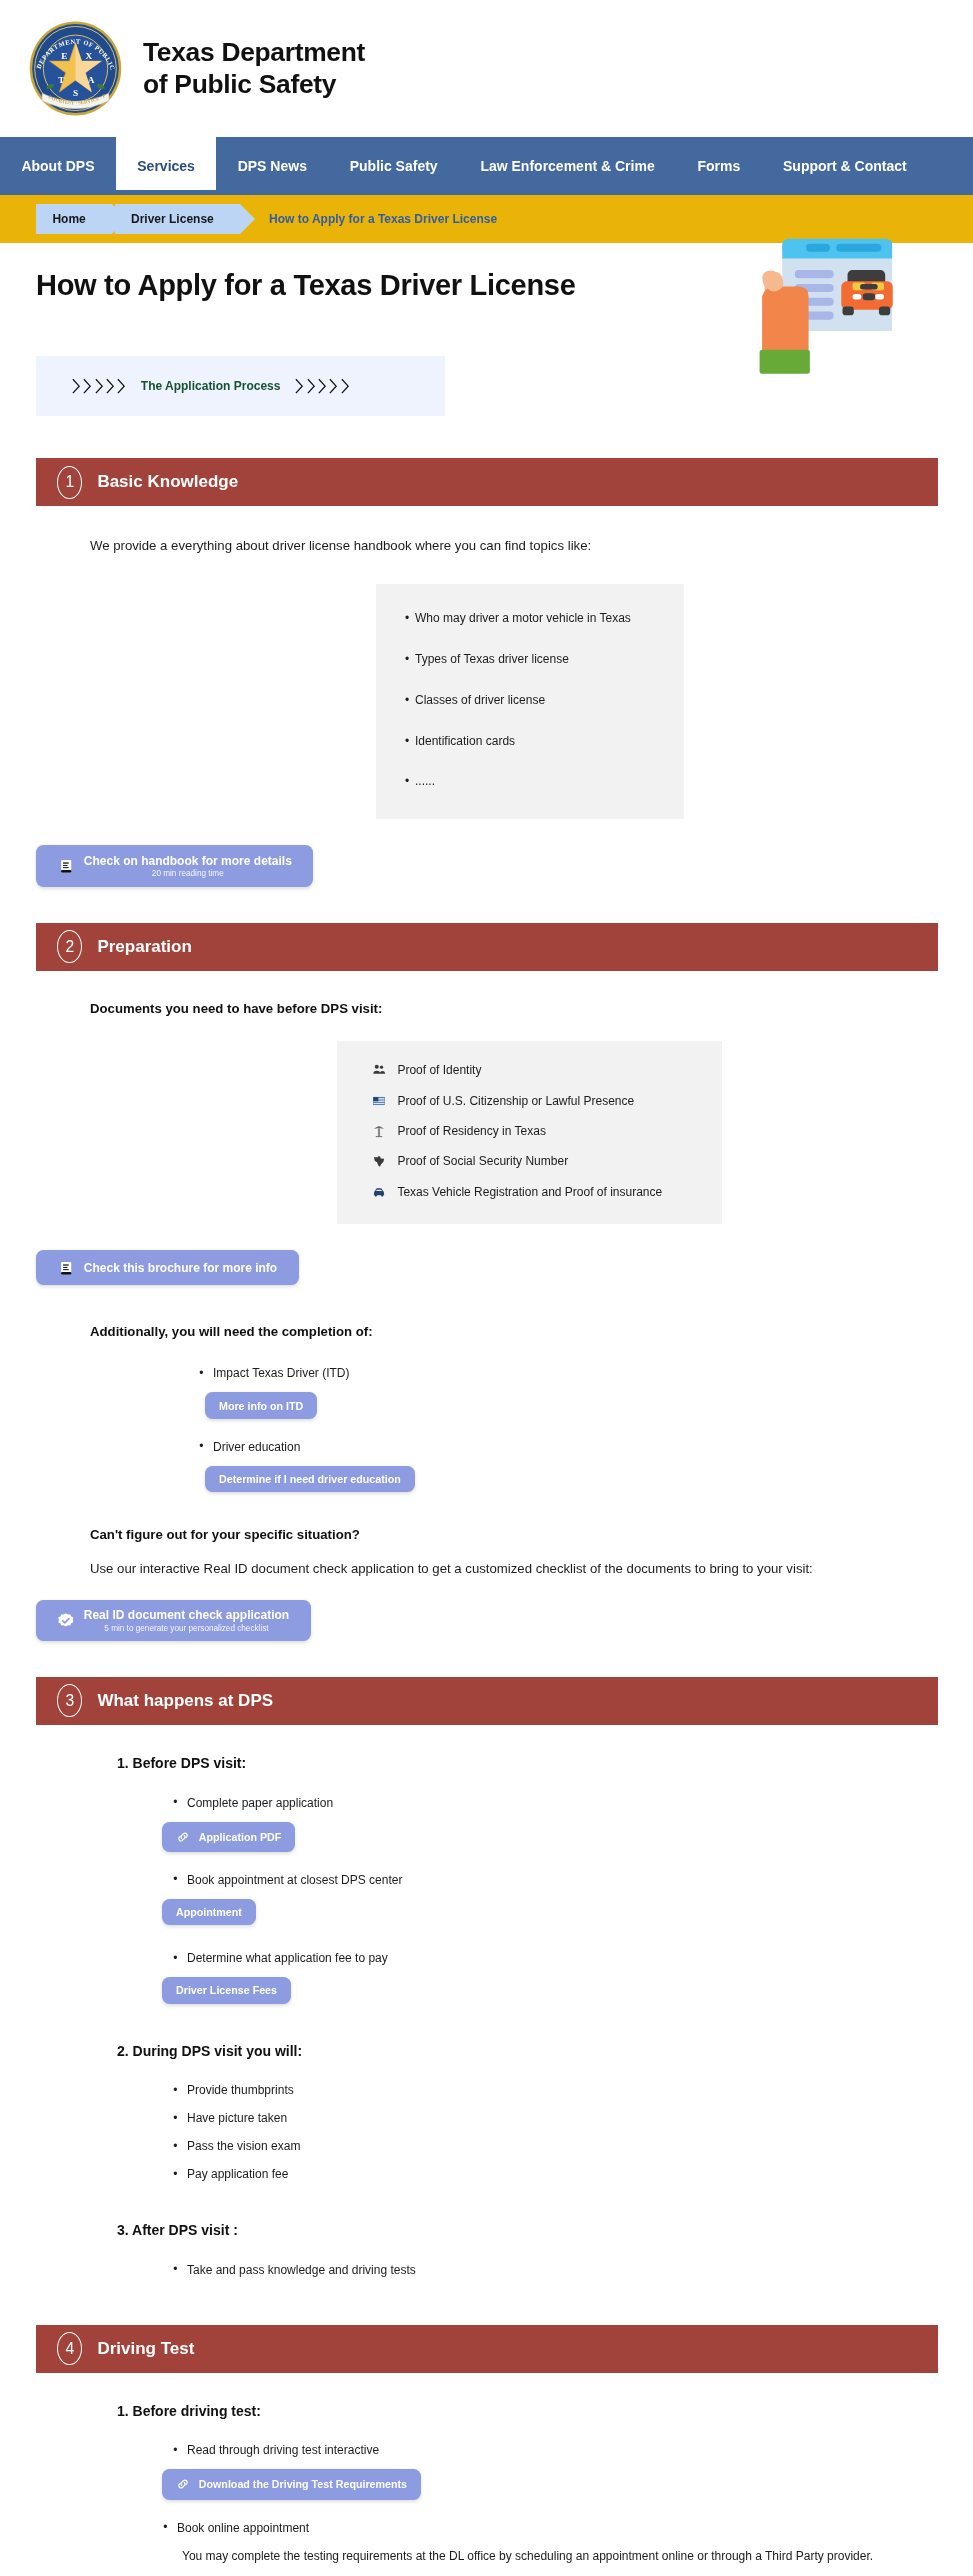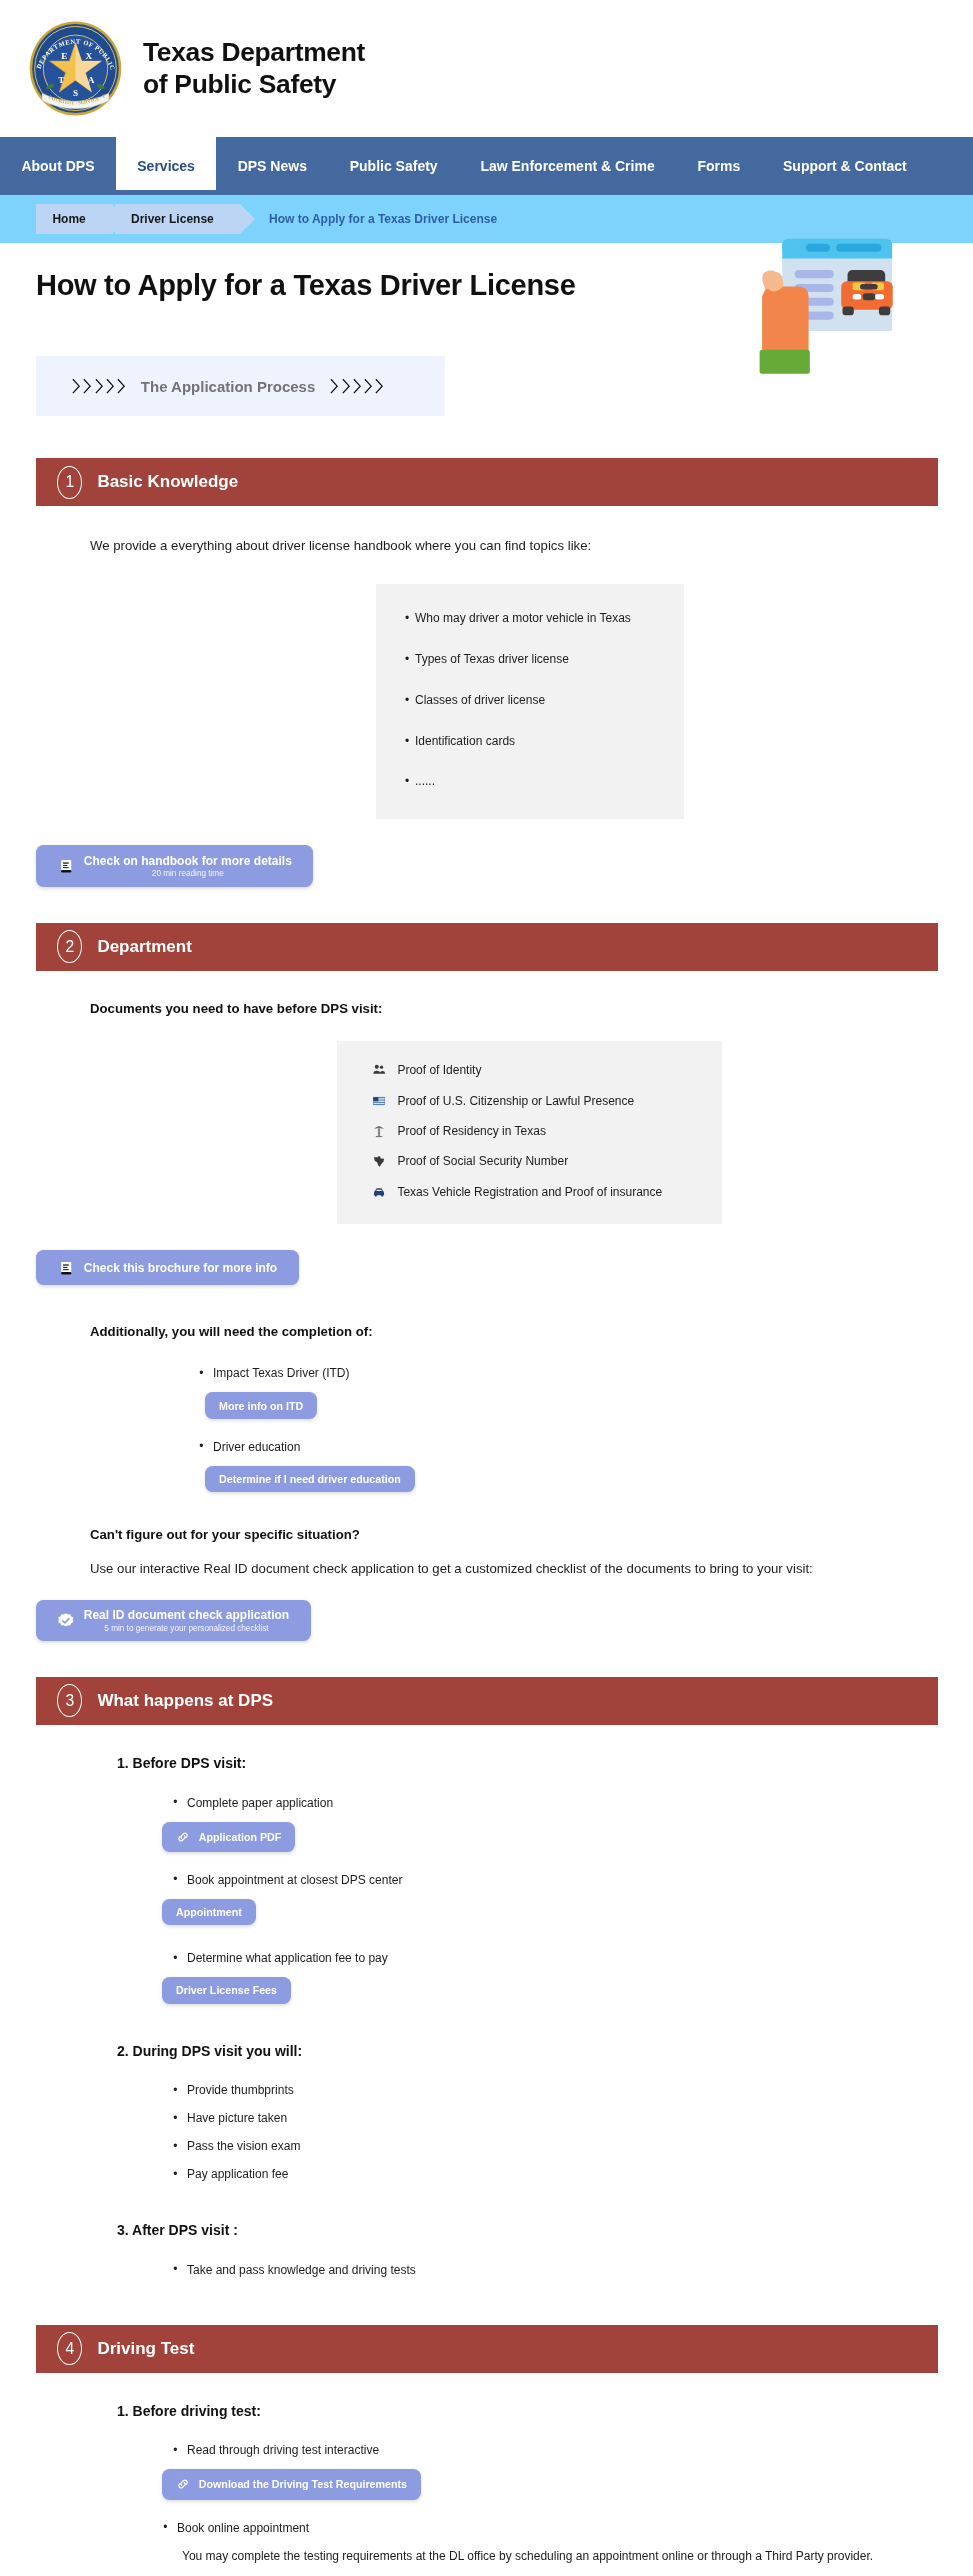--- a/index.html
+++ b/index.html
@@ -64,21 +64,21 @@
     background: #44699f;
   }
   .nav-spacer { flex: 1 1 auto; background: #44699f; }
 
   
   .breadcrumb-wrap {
     height: 48px;
     display: flex;
     align-items: center;
     padding-left: 36px;
-    background: #7dd3fc;
+    background: #eab308;
   }
   .crumb {
     background: #bcd5f5;
     color: #17181a;
     font-size: 12px;
     font-weight: 700;
     height: 30px;
     display: flex;
     align-items: center;
     padding: 0 26.4px 0 16.4px;
@@ -135,23 +135,23 @@
     padding-left: 35px;
     margin-bottom: 42px;
   }
   .chev-group { display: flex; align-items: center; gap: 0.6px; }
   .chev {
     width: 10.7px; height: 16.4px;
     color: #111;
   }
   .chev svg { display: block; }
   .process-banner-text {
-    font-size: 15px;
-    font-weight: 700;
-    color: #737373;
+    font-size: 12px;
+    font-weight: 700;
+    color: #14532d;
     margin: 4px 14px;
     white-space: nowrap;
   }
 
   
   .section-bar {
     background: #a2433b;
     height: 48px;
     display: flex;
     align-items: center;
@@ -485,21 +485,21 @@
         <span class="btn-label-stack">
           <span class="btn-title">Check on handbook for more details</span>
           <span class="btn-sub">20 min reading time</span>
         </span>
       </button>
     </div>
   </div>
 
   <div class="section-bar">
     <div class="section-num">2</div>
-    <div class="section-title">Department</div>
+    <div class="section-title">Preparation</div>
   </div>
   <div class="section-body">
     <div class="sub-heading" style="margin-top:21.4px">Documents you need to have before DPS visit:</div>
 
     <div class="grey-panel docs">
       <div class="doc-item">
         <span class="doc-icon">
           <svg width="14" height="14" viewBox="0 0 22 22">
             <circle cx="7.5" cy="6" r="3.2" fill="#3a3a3a"></circle>
             <circle cx="15" cy="6.5" r="2.6" fill="#3a3a3a"></circle>

